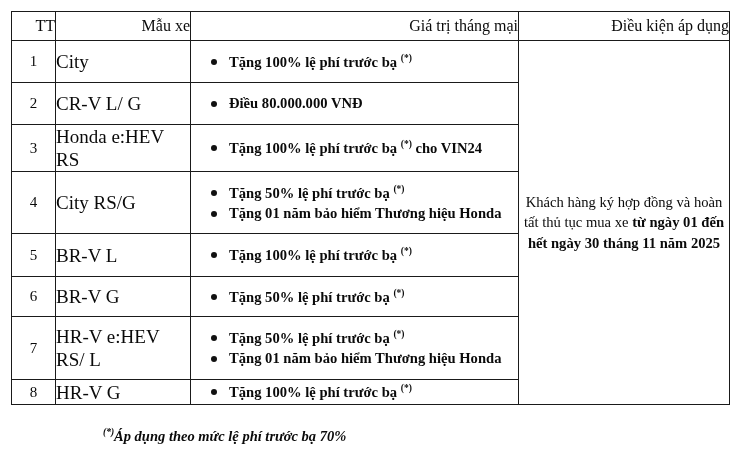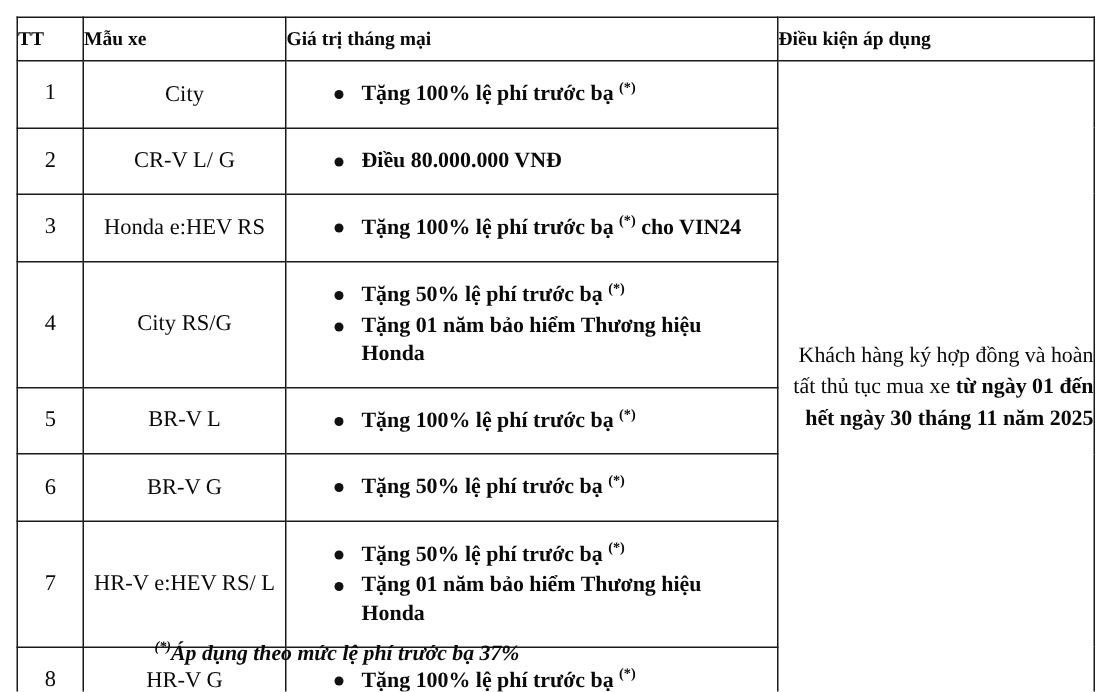--- a/index.html
+++ b/index.html
@@ -30,46 +30,45 @@
     vertical-align: middle;
     background: #ffffff;
   }
 
   .col-tt    { width: 44px; }
   .col-model { width: 135px; }
   .col-promo { width: 328px; }
   .col-cond  { width: 211px; }
 
   .hdr-cell {
-    text-align: left;
-    font-weight: bold;
-    font-size: 13px;
+    text-align: right;
+    font-weight: normal;
+    font-size: 16px;
     height: 28px;
     line-height: 1.1;
   }
 
   .cell-tt {
     text-align: center;
     font-size: 15px;
     font-weight: normal;
   }
 
   .cell-model {
-    font-size: 15px;
+    font-size: 19px;
     padding-left: 9px;
     line-height: 1.22;
-    text-align: center;
   }
 
   .cell-promo {
     padding: 4px 6px 4px 0;
   }
 
   ul.promo-list {
-    margin: 12px;
+    margin: 0;
     padding: 0;
     list-style: none;
   }
   ul.promo-list li {
     position: relative;
     font-weight: bold;
     font-size: 14.6px;
     line-height: 1.3;
     padding-left: 38px;
     margin: 1px 0;
@@ -86,21 +85,21 @@
   .sup-star {
     font-size: 9.5px;
     vertical-align: super;
     font-weight: bold;
   }
 
   .cell-cond {
     padding: 6px 10px 6px 14px;
     font-size: 14.6px;
     line-height: 1.42;
-    text-align: right;
+    text-align: center;
     vertical-align: middle;
   }
   .cond-strong { font-weight: bold; }
 
   #footnote {
     position: absolute;
     left: 103px;
     top: 427px;
     font-style: italic;
     font-weight: bold;
@@ -200,14 +199,14 @@
         <td class="cell-promo">
           <ul class="promo-list">
             <li><span class="bullet-dot"></span><span>Tặng 100% lệ phí trước bạ </span><span class="sup-star">(*)</span></li>
           </ul>
         </td>
       </tr>
     </tbody>
 </table>
 
 <div id="footnote">
-  <span class="sup-star">(*)</span><span>Áp dụng theo mức lệ phí trước bạ 37%</span>
+  <span class="sup-star">(*)</span><span>Áp dụng theo mức lệ phí trước bạ 70%</span>
 </div>
 
 </body></html>

